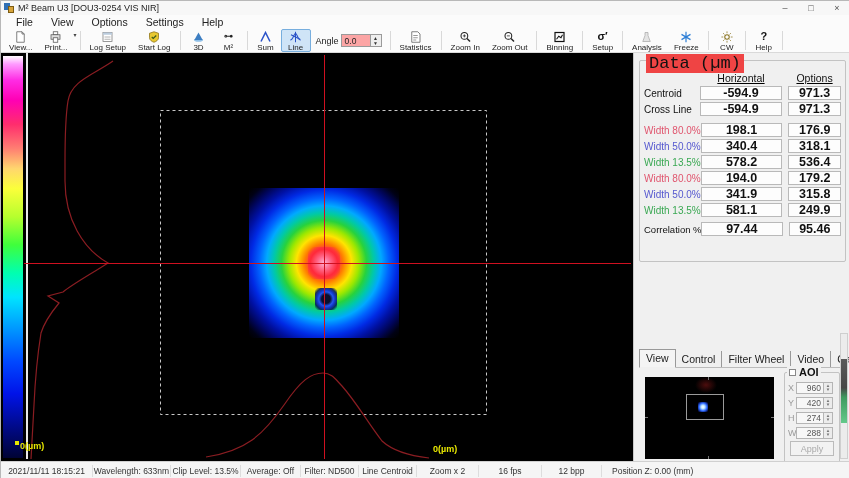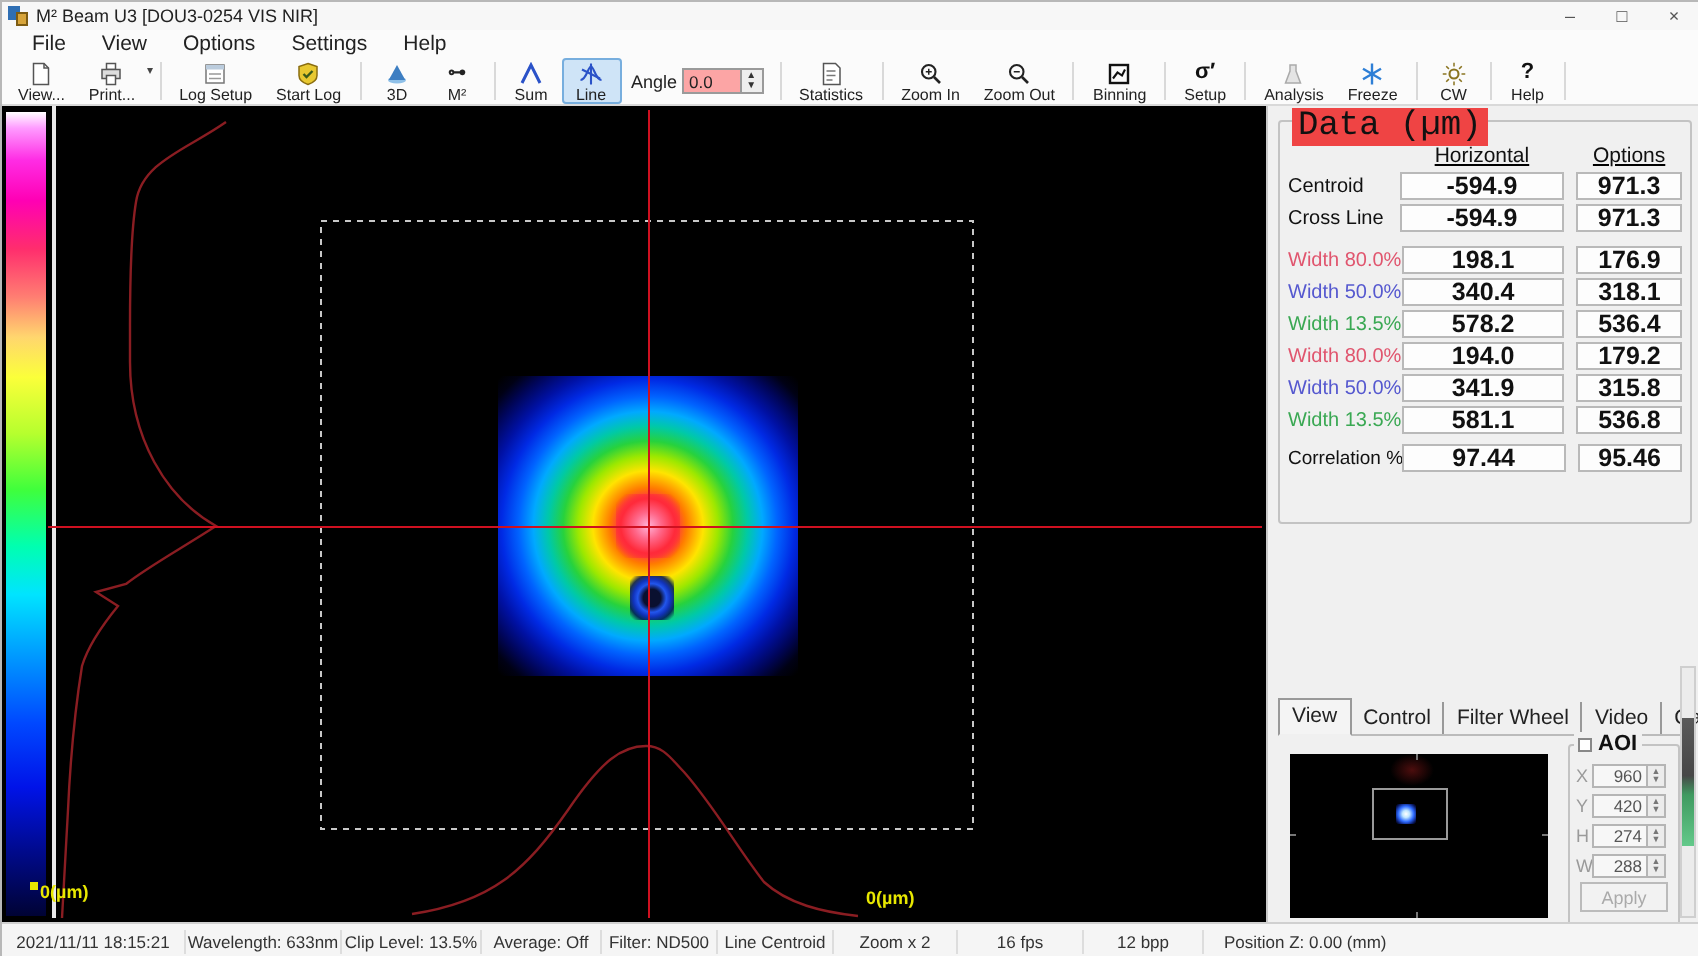--- a/index.html
+++ b/index.html
@@ -404,21 +404,21 @@
         <div class="valbox vb-v">179.2</div>
       </div>
       <div class="dp-row">
         <div class="dp-label blue">Width 50.0%</div>
         <div class="valbox vb-h">341.9</div>
         <div class="valbox vb-v">315.8</div>
       </div>
       <div class="dp-row">
         <div class="dp-label green">Width 13.5%</div>
         <div class="valbox vb-h">581.1</div>
-        <div class="valbox vb-v">536.8</div>
+        <div class="valbox vb-v">249.9</div>
       </div>
       <div class="dp-row" style="margin-top:3px;">
         <div class="dp-label" style="font-size:9.5px;">Correlation %</div>
         <div class="valbox vb-h">97.44</div>
         <div class="valbox vb-v">95.46</div>
       </div>
     </div>
 
     <div class="tabbar">
       <div class="tab active">View</div>

